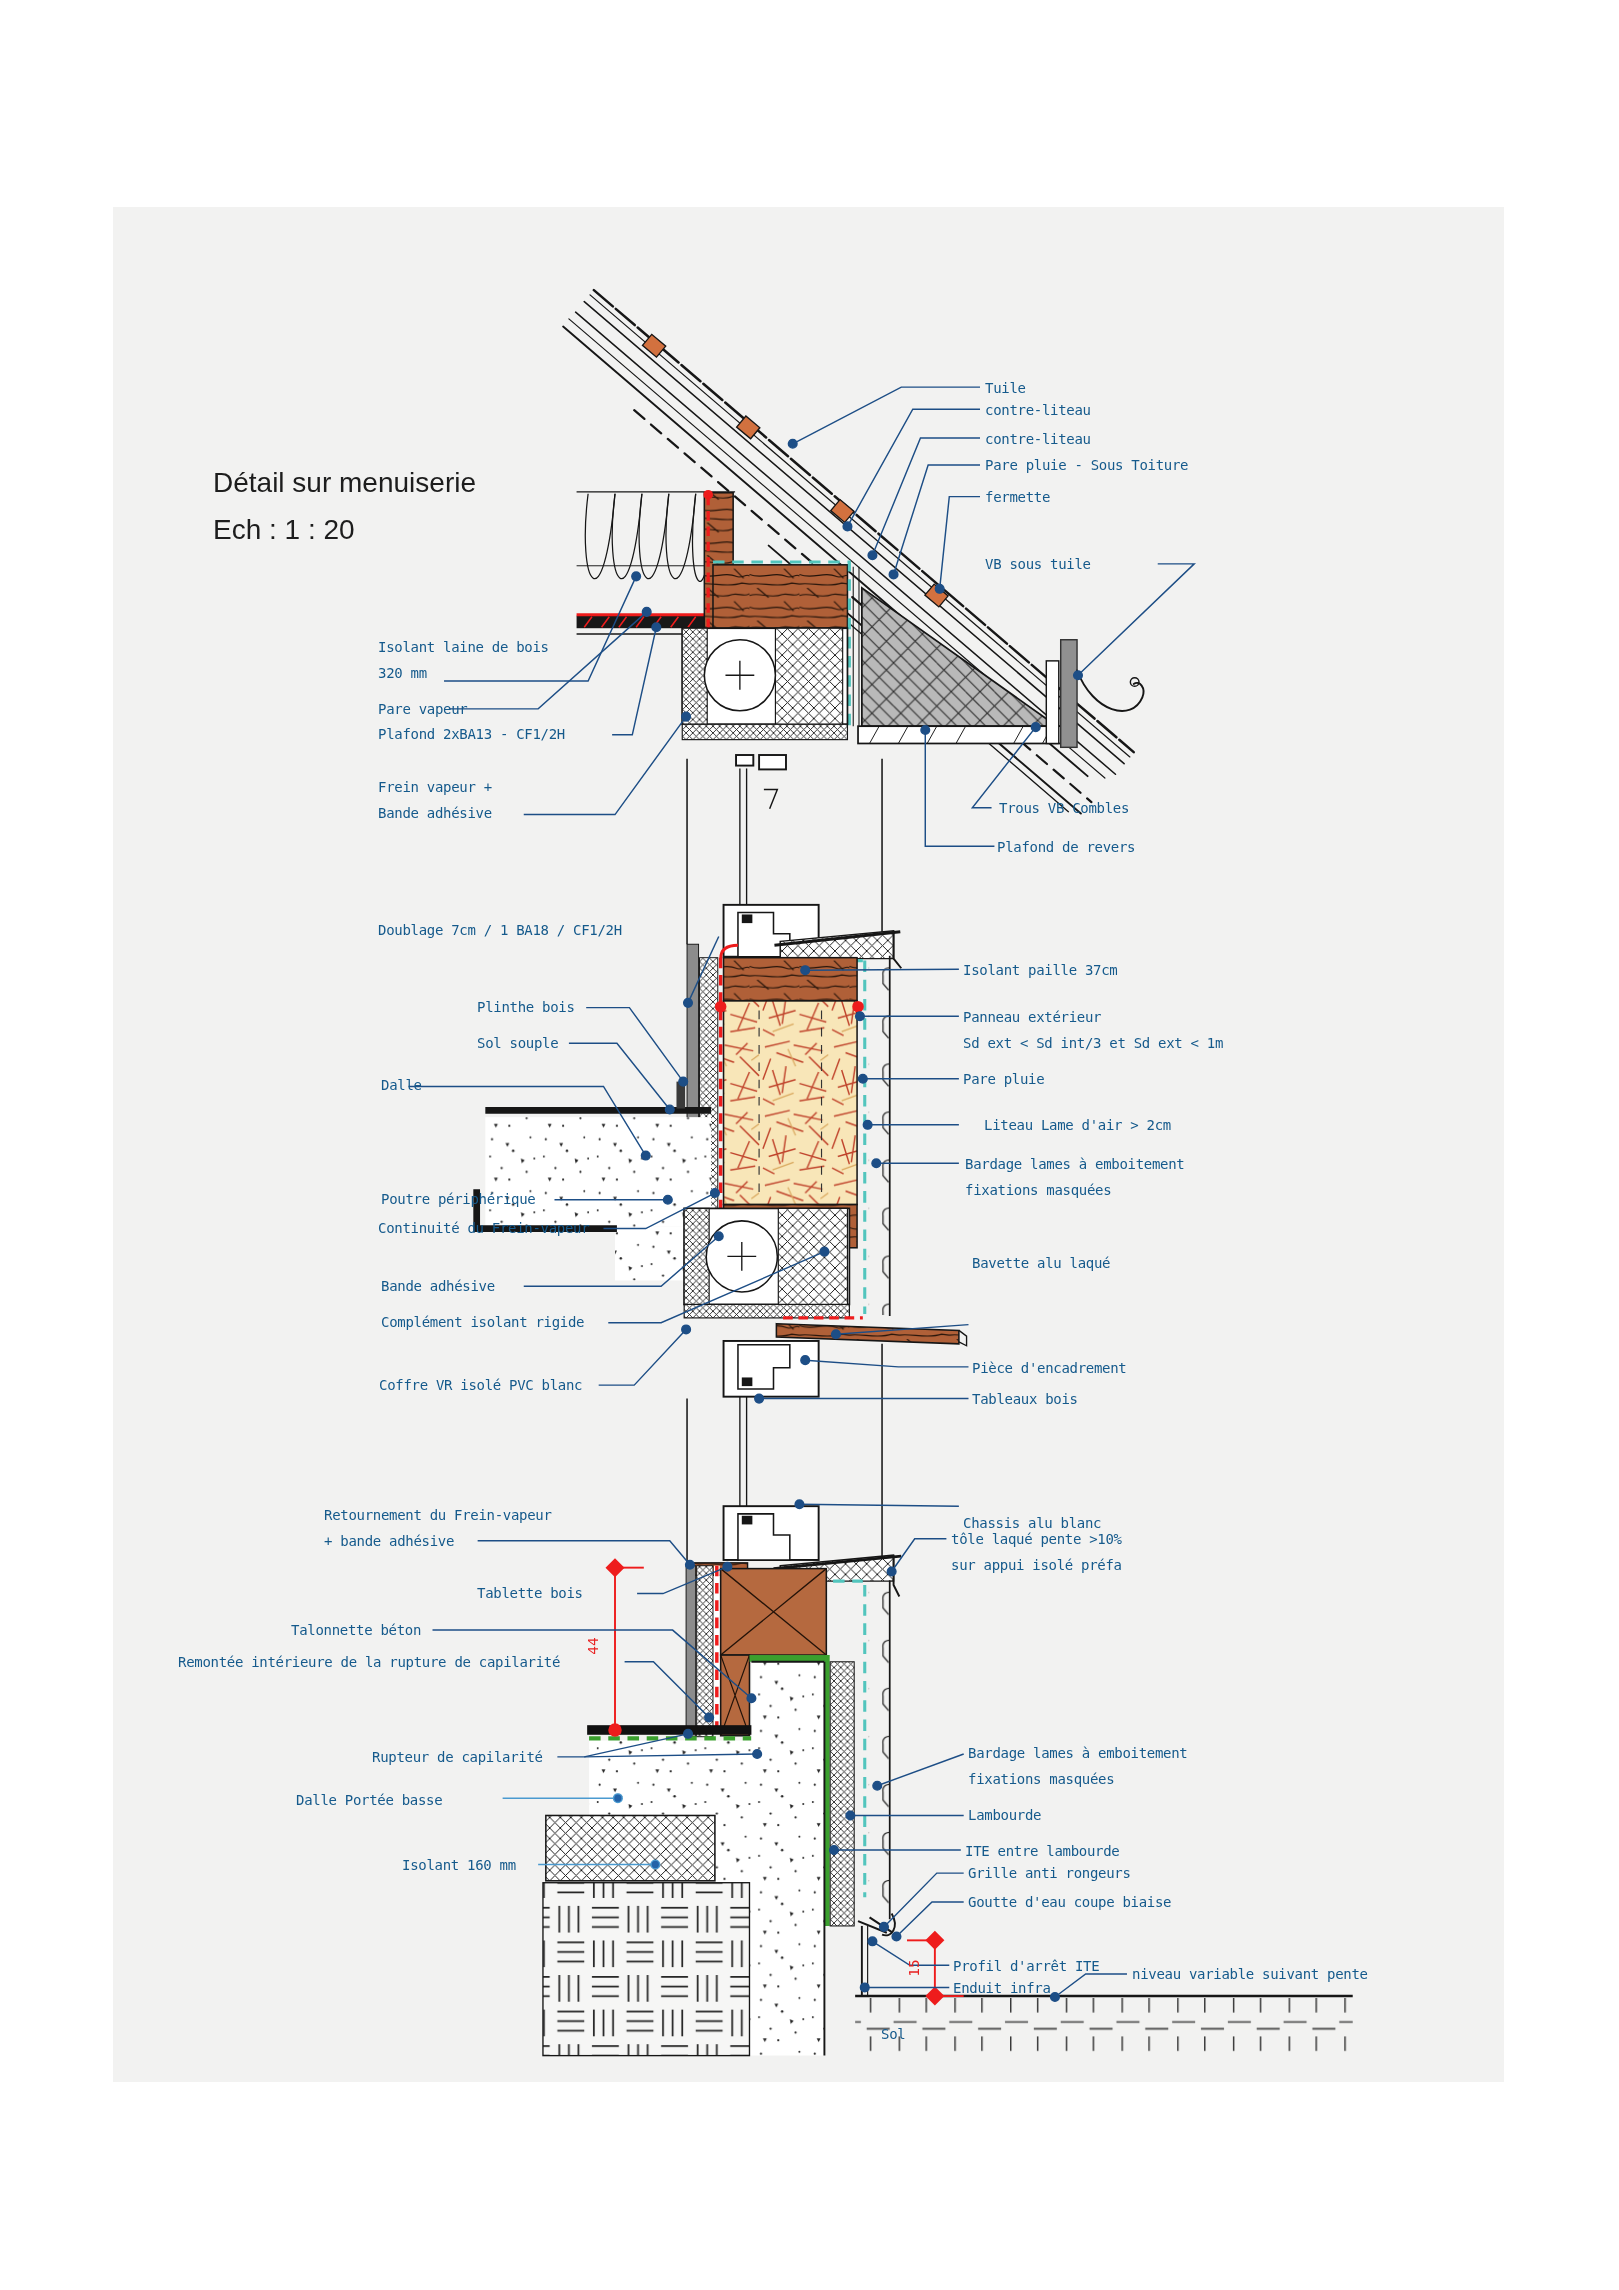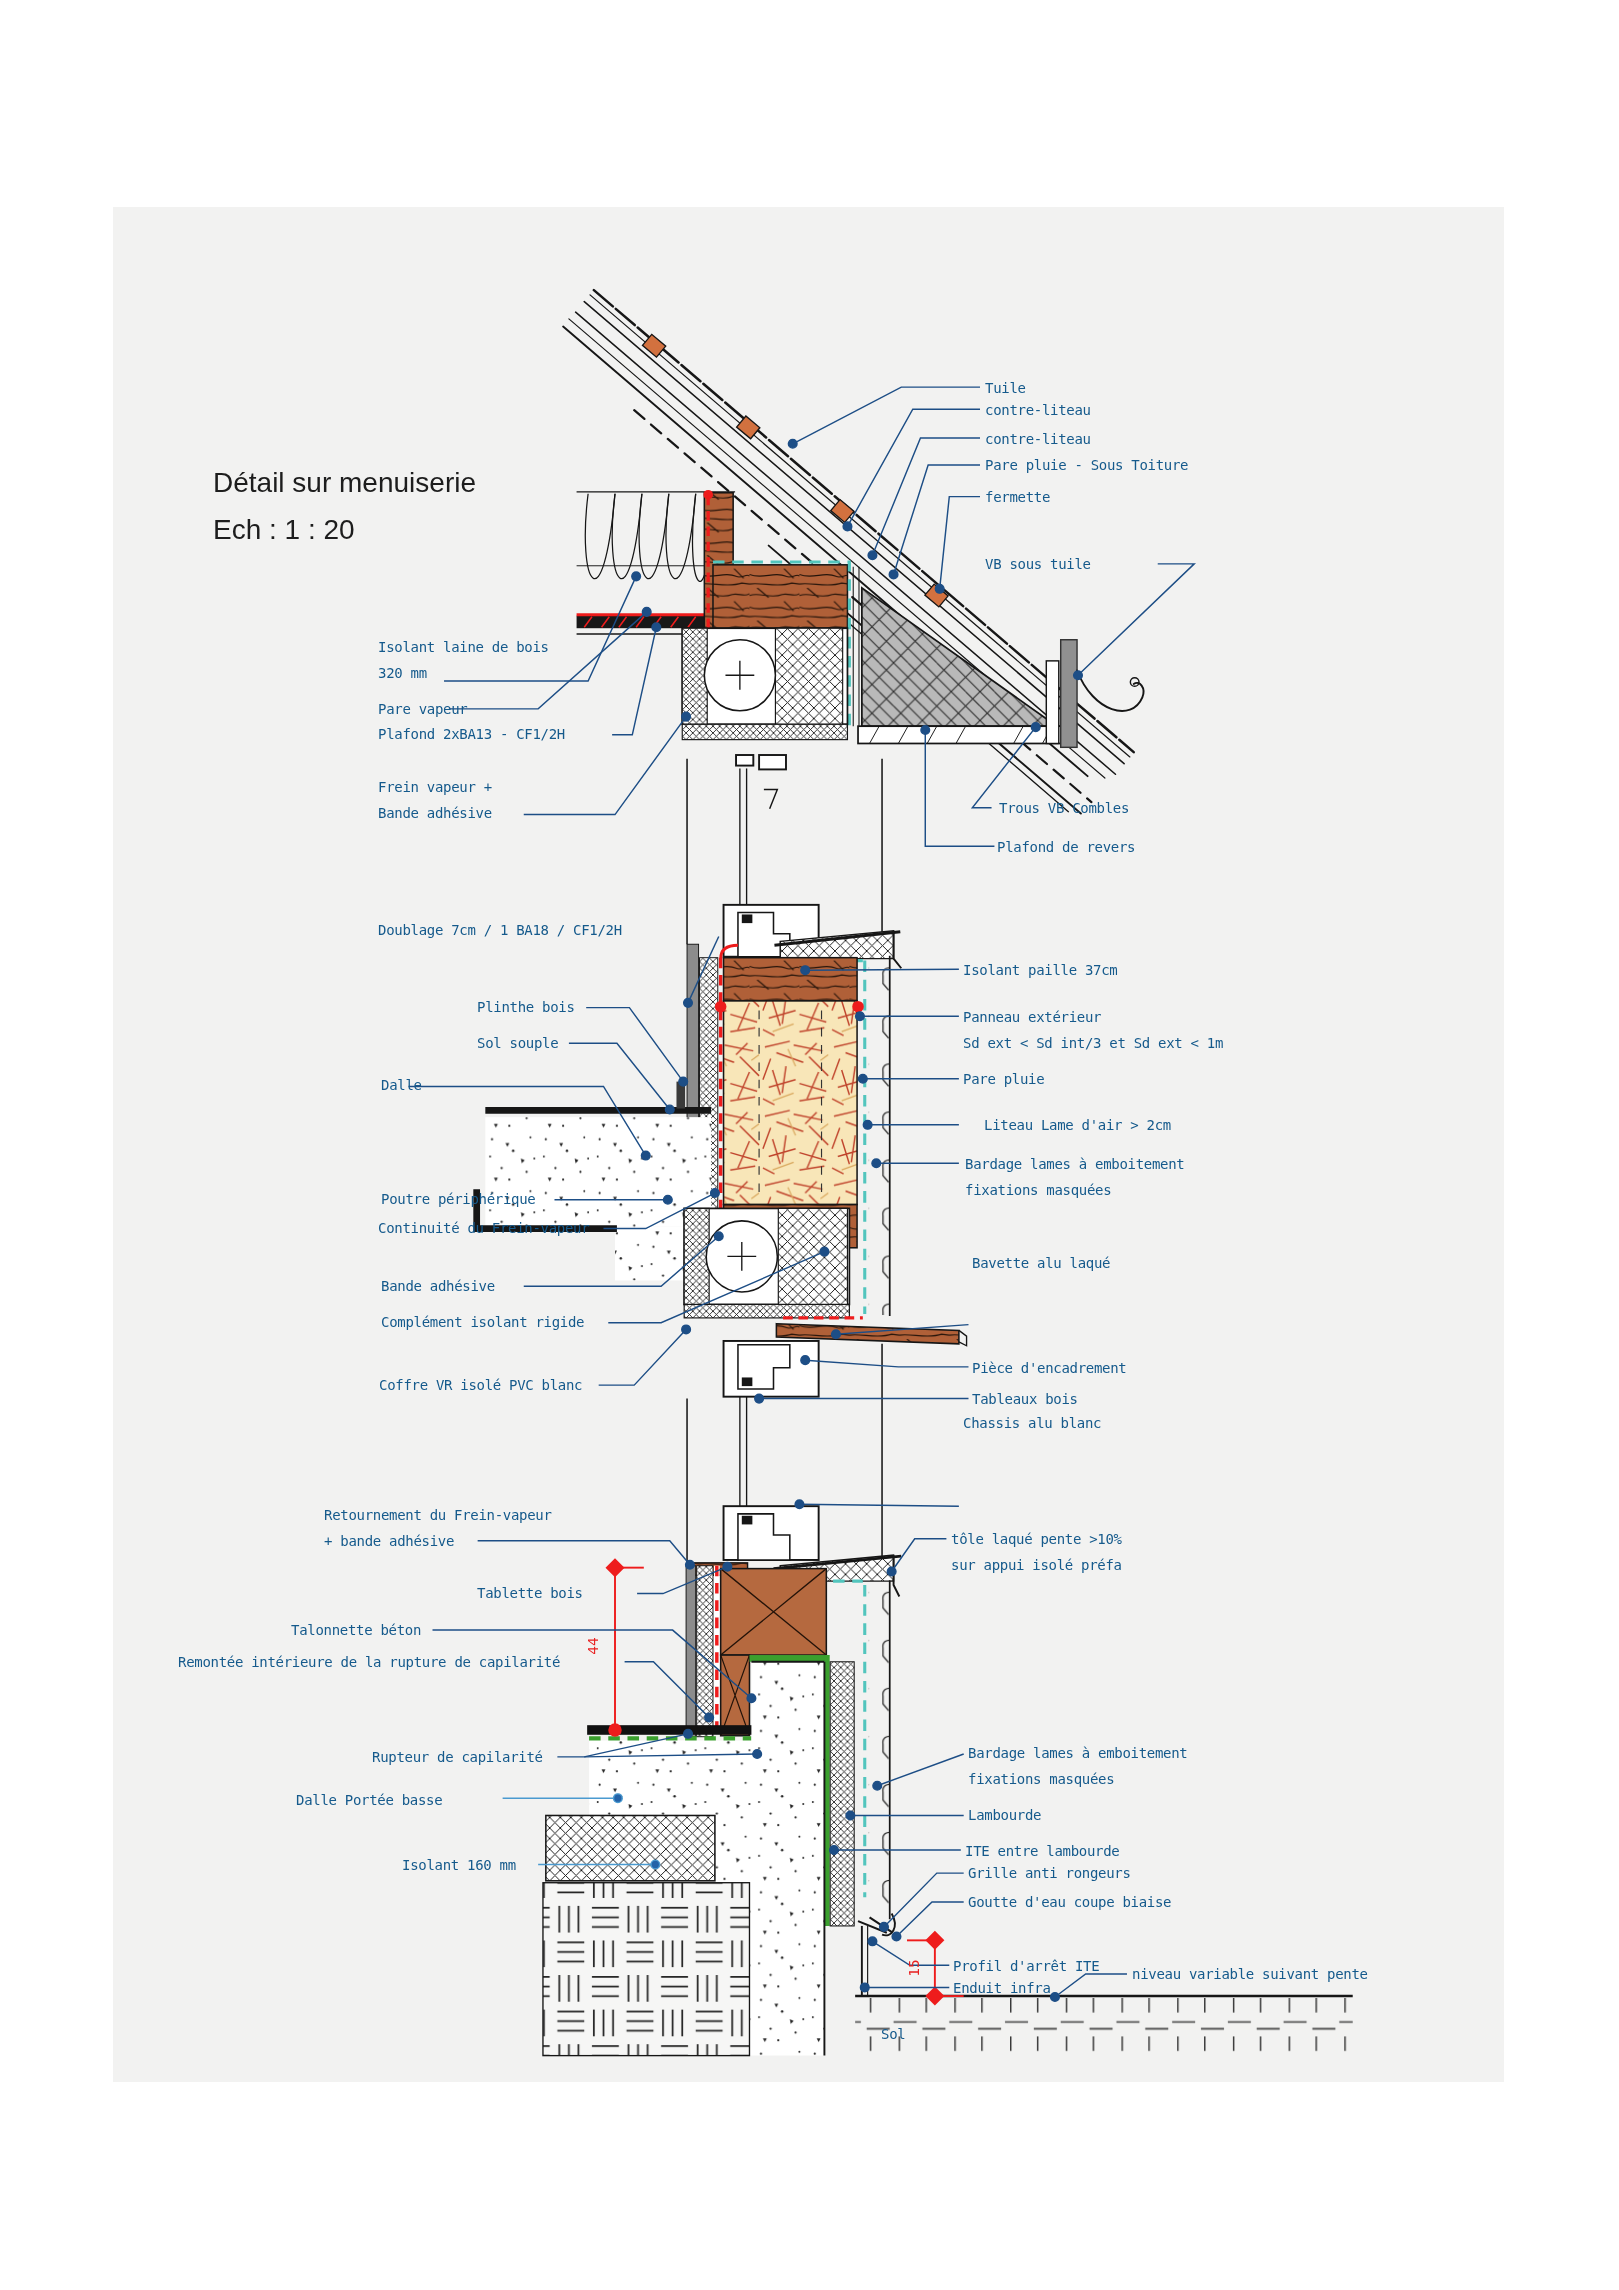--- a/index.html
+++ b/index.html
@@ -428,21 +428,21 @@
 
 <div class="lbl" style="left:324px;top:1502px">Retournement du Frein-vapeur
 + bande adhésive</div>
 <div class="lbl" style="left:477px;top:1580px">Tablette bois</div>
 <div class="lbl" style="left:291px;top:1617px">Talonnette béton</div>
 <div class="lbl" style="left:178px;top:1649px">Remontée intérieure de la rupture de capilarité</div>
 <div class="lbl" style="left:372px;top:1744px">Rupteur de capilarité</div>
 <div class="lbl" style="left:296px;top:1787px">Dalle Portée basse</div>
 <div class="lbl" style="left:402px;top:1852px">Isolant 160 mm</div>
 
-<div class="lbl" style="left:963px;top:1410px">Chassis alu blanc</div>
+<div class="lbl" style="left:963px;top:1510px">Chassis alu blanc</div>
 <div class="lbl" style="left:951px;top:1526px">tôle laqué pente &gt;10%
 sur appui isolé préfa</div>
 <div class="lbl" style="left:968px;top:1740px">Bardage lames à emboitement
 fixations masquées</div>
 <div class="lbl" style="left:968px;top:1802px">Lambourde</div>
 <div class="lbl" style="left:965px;top:1838px">ITE entre lambourde</div>
 <div class="lbl" style="left:968px;top:1860px">Grille anti rongeurs</div>
 <div class="lbl" style="left:968px;top:1889px">Goutte d'eau coupe biaise</div>
 <div class="lbl" style="left:953px;top:1953px">Profil d'arrêt ITE</div>
 <div class="lbl" style="left:953px;top:1975px">Enduit infra</div>

